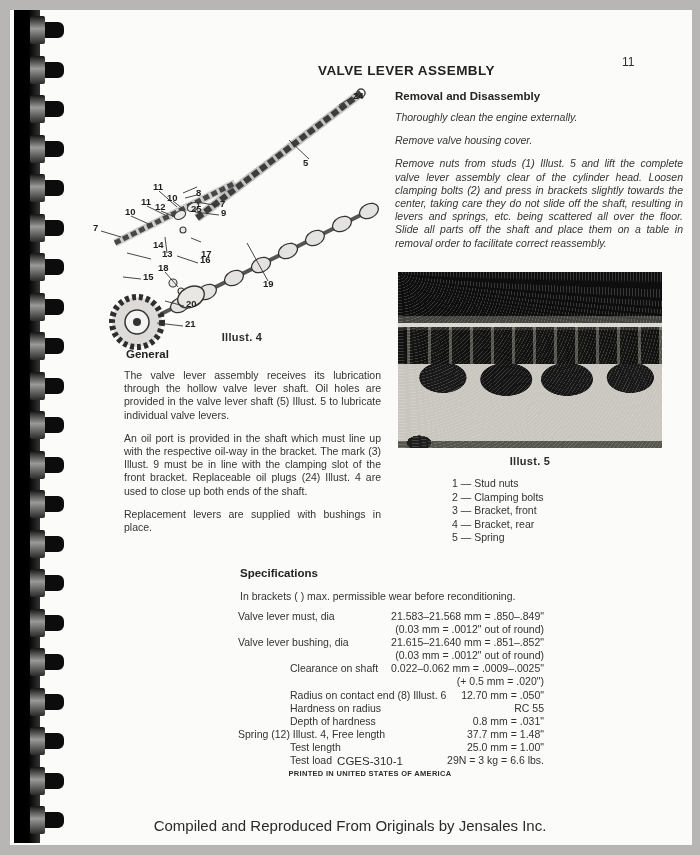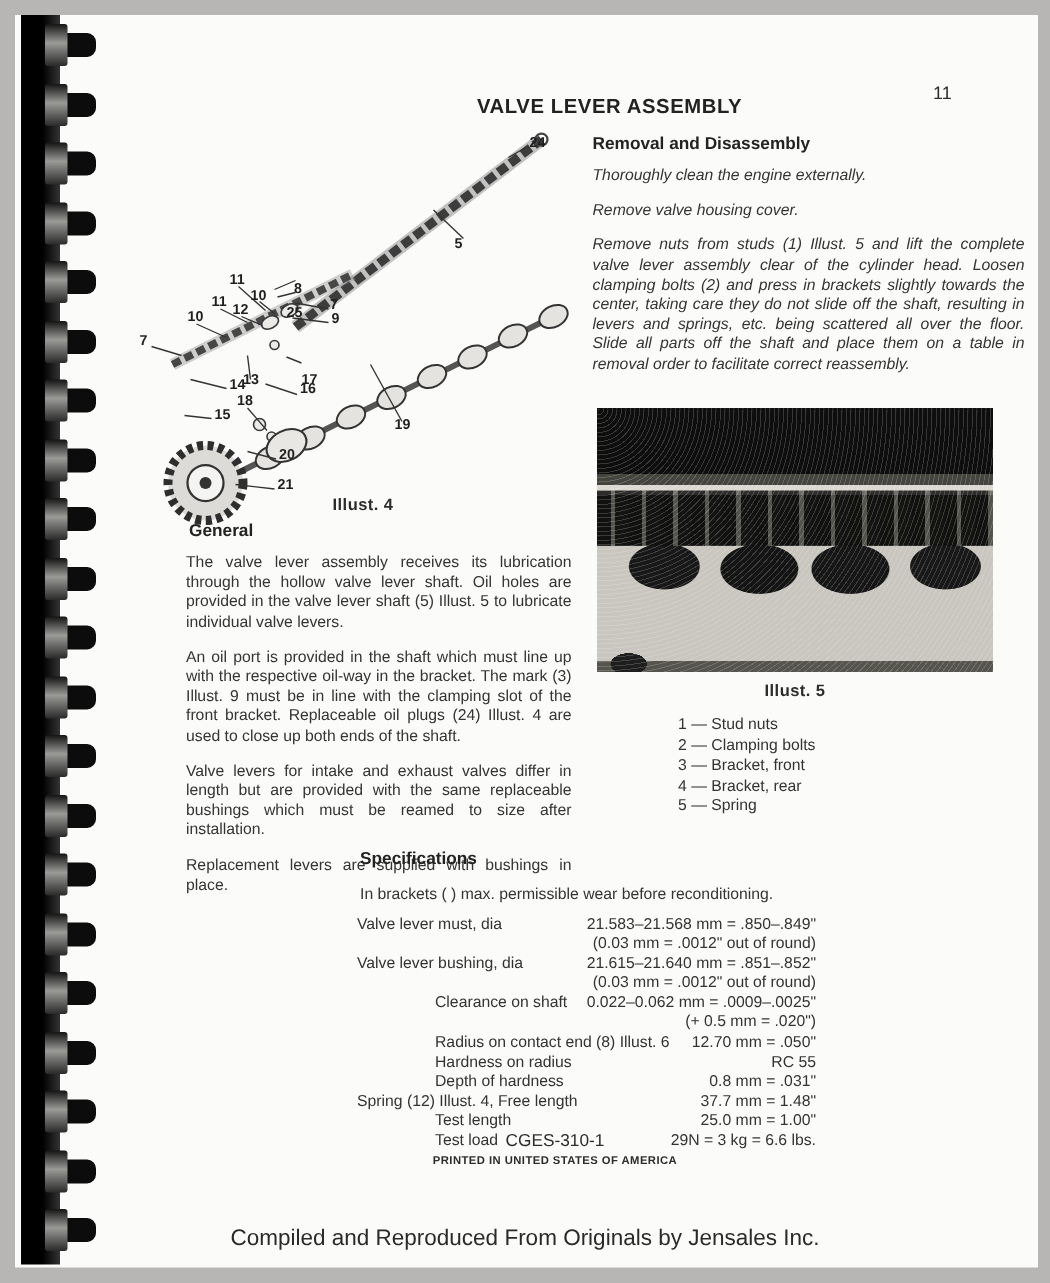--- a/index.html
+++ b/index.html
@@ -188,36 +188,35 @@
       <span class="callout" style="left: 137px; top: 119px;">7</span>
       <span class="callout" style="left: 138px; top: 128px;">9</span>
       <span class="callout" style="left: 70px; top: 102px;">11</span>
       <span class="callout" style="left: 84px; top: 113px;">10</span>
       <span class="callout" style="left: 58px; top: 117px;">11</span>
       <span class="callout" style="left: 72px; top: 122px;">12</span>
       <span class="callout" style="left: 42px; top: 127px;">10</span>
       <span class="callout" style="left: 10px; top: 143px;">7</span>
       <span class="callout" style="left: 118px; top: 169px;">17</span>
       <span class="callout" style="left: 79px; top: 169px;">13</span>
-      <span class="callout" style="left: 70px; top: 172px;">14</span>
+      <span class="callout" style="left: 70px; top: 160px;">14</span>
       <span class="callout" style="left: 117px; top: 175px;">16</span>
       <span class="callout" style="left: 75px; top: 183px;">18</span>
       <span class="callout" style="left: 60px; top: 192px;">15</span>
       <span class="callout" style="left: 180px; top: 199px;">19</span>
       <span class="callout" style="left: 103px; top: 219px;">20</span>
       <span class="callout" style="left: 102px; top: 239px;">21</span>
     </div>
 </div>
 
 <div class="abs illust-caption" id="illust4-caption">Illust. 4</div>
 <div class="abs section-heading" id="general-heading">General</div>
 <div class="abs" id="general-paragraphs">
     <div class="para">The valve lever assembly receives its lubrication through the hollow valve lever shaft.  Oil holes are provided in the valve lever shaft (5) Illust. 5 to lubricate individual valve levers.</div>
     <div class="para">An oil port is provided in the shaft which must line up with the respective oil-way in the bracket.  The mark (3) Illust. 9 must be in line with the clamping slot of the front bracket.  Replaceable oil plugs (24) Illust. 4 are used to close up both ends of the shaft.</div>
-    <div class="para">Valve levers for intake and exhaust valves differ in length but are provided with the same replaceable bushings which must be reamed to size after installation.</div>
     <div class="para">Replacement levers are supplied with bushings in place.</div>
   </div>
 
 <div class="abs section-heading" id="removal-heading">Removal and Disassembly</div>
 <div class="abs" id="removal-paragraphs">
     <div class="para">Thoroughly clean the engine externally.</div>
     <div class="para">Remove valve housing cover.</div>
     <div class="para">Remove nuts from studs (1) Illust. 5 and lift the complete valve lever assembly clear of the cylinder head.  Loosen clamping bolts (2) and press in brackets slightly towards the center, taking care they do not slide off the shaft, resulting in levers and springs, etc. being scattered all over the floor.  Slide all parts off the shaft and place them on a table in removal order to facilitate correct reassembly.</div>
   </div>
 

